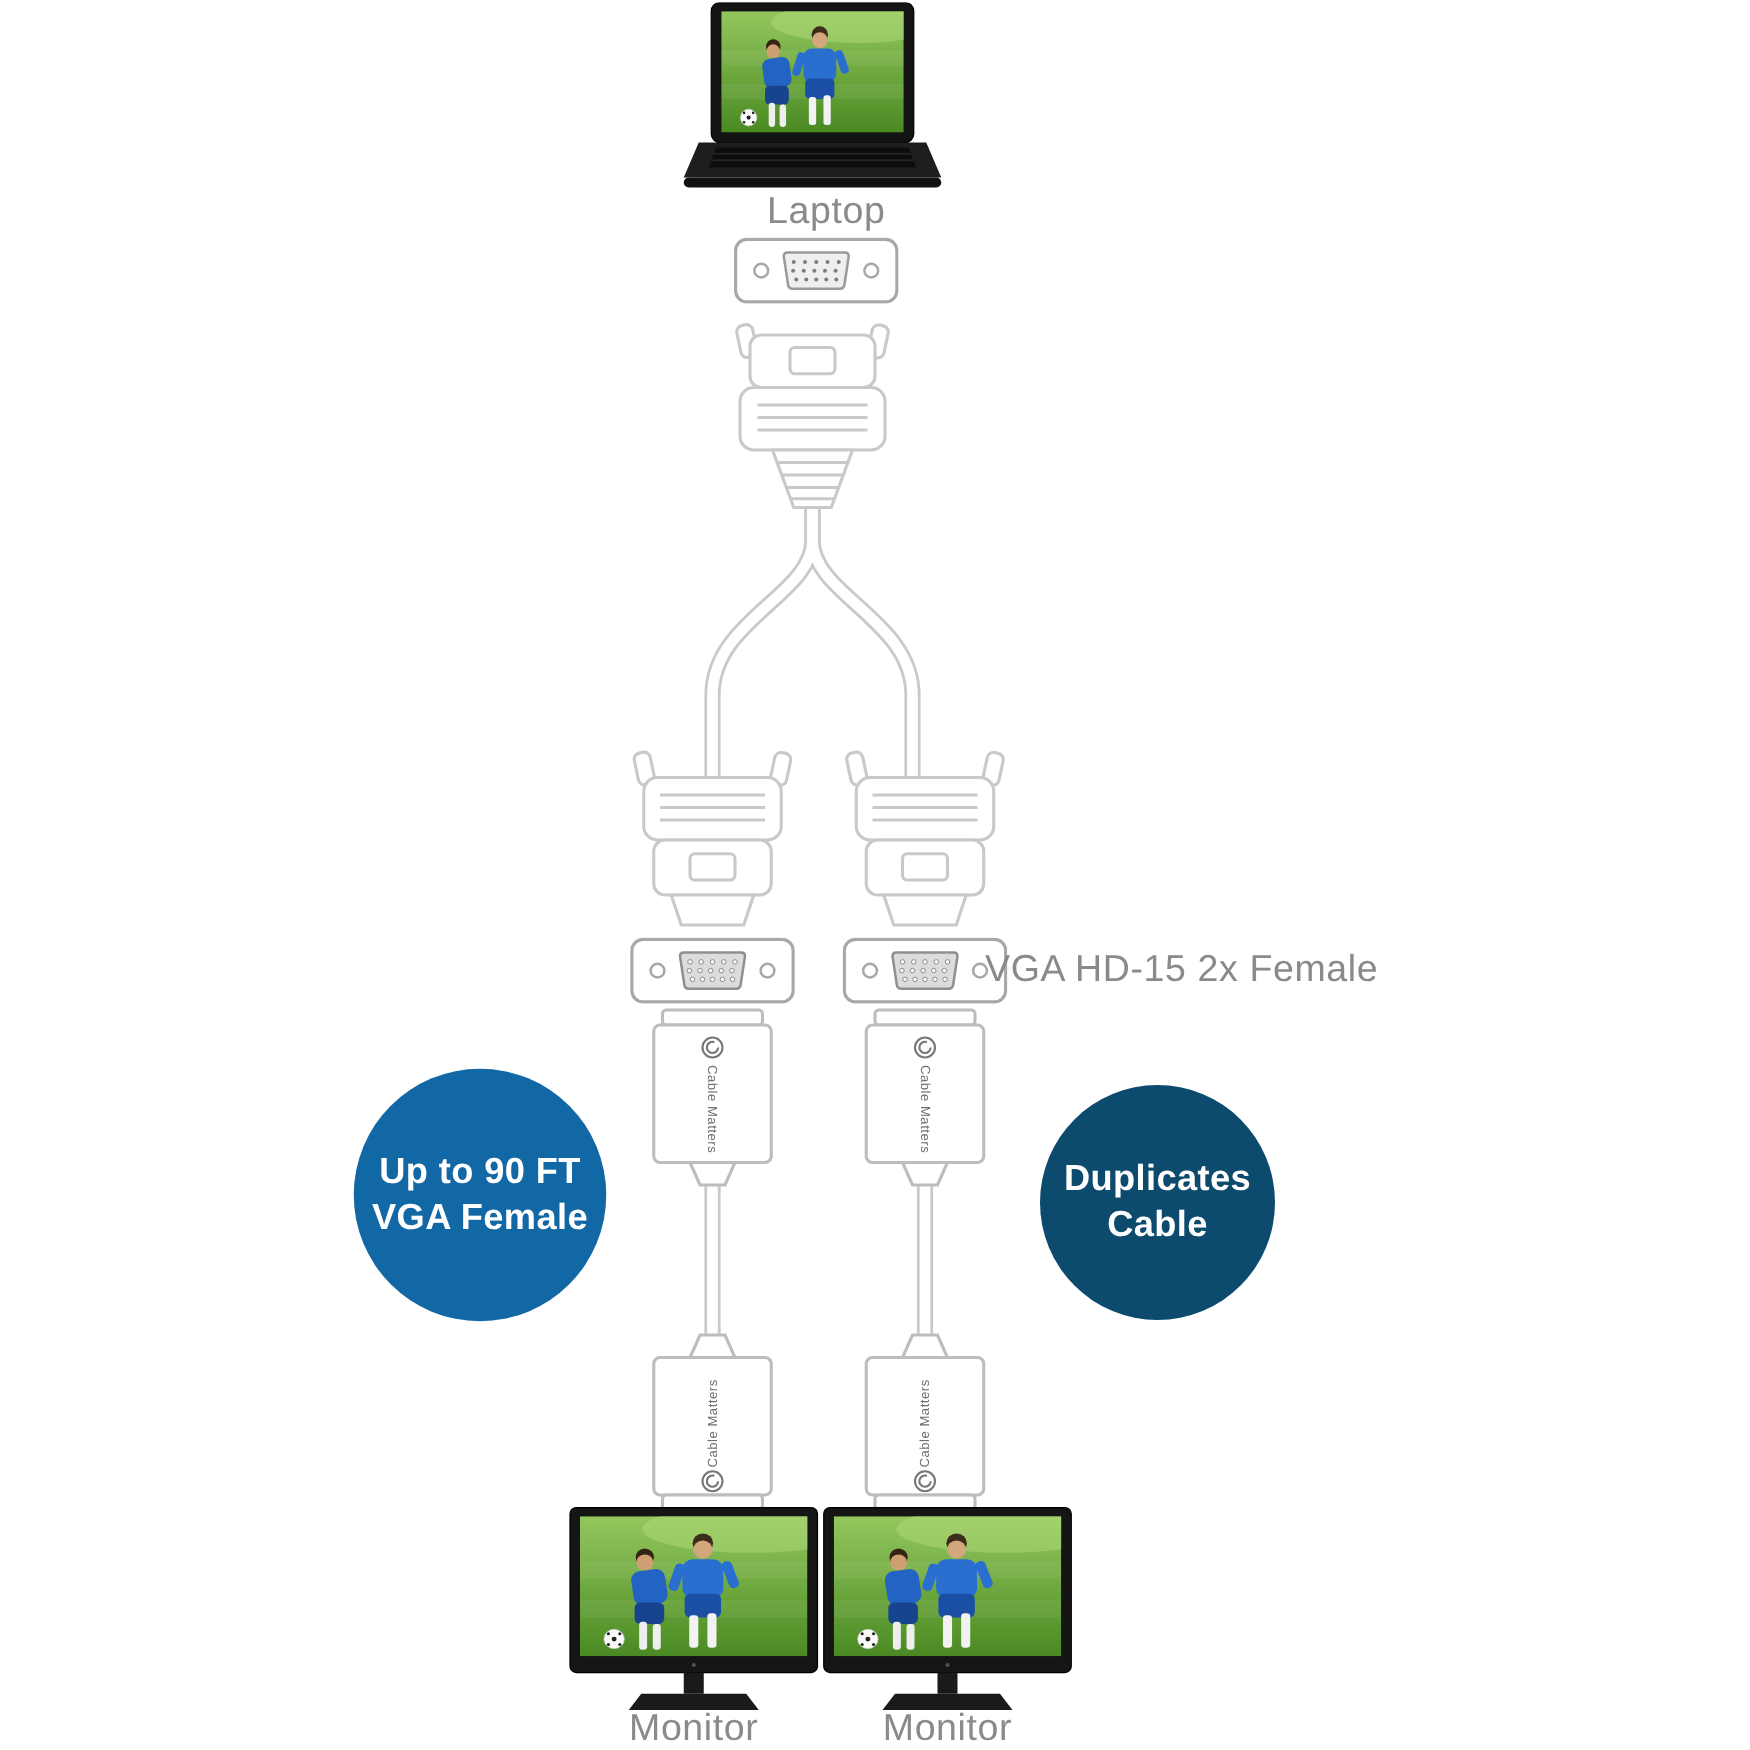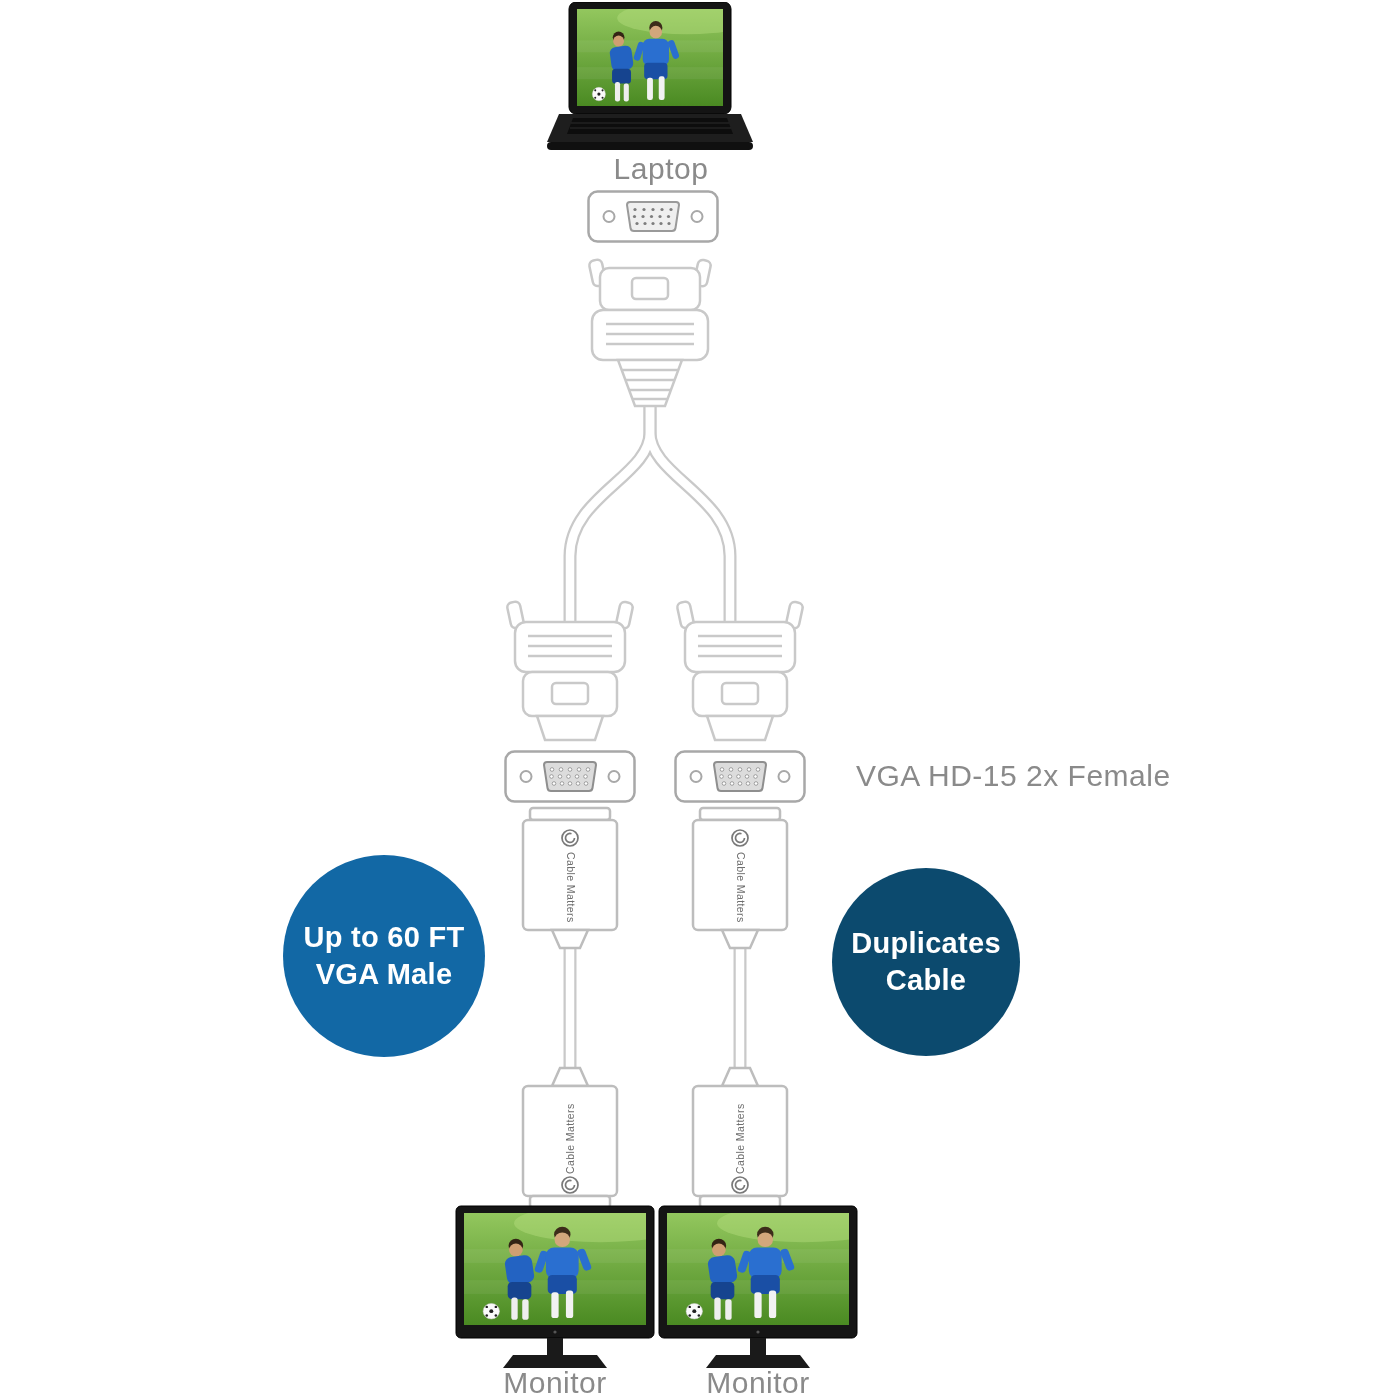--- a/index.html
+++ b/index.html
@@ -211,21 +211,21 @@
   <svg class="abs" style="left:665px;top:600px" width="150" height="145" viewBox="0 0 150 145">
       <use href="#branch-conn"></use>
     </svg>
 
   <svg class="abs" style="left:504px;top:750px" width="132" height="53" viewBox="0 0 132 53">
       <use href="#vga-female"></use>
     </svg>
   <svg class="abs" style="left:674px;top:750px" width="132" height="53" viewBox="0 0 132 53">
       <use href="#vga-female"></use>
     </svg>
-  <div class="label" style="left:856px;top:759px">VGA HD-15 2x Female</div>
+  <div class="label" style="left:788px;top:759px">VGA HD-15 2x Female</div>
 
   <svg class="abs" style="left:557px;top:944px" width="26" height="132" viewBox="0 0 26 132">
     <path d="M13,2 L13,130" stroke="#c9c9c9" stroke-width="13" fill="none"></path>
     <path d="M13,4 L13,128" stroke="#ffffff" stroke-width="8.5" fill="none"></path>
   </svg>
   <svg class="abs" style="left:727px;top:944px" width="26" height="132" viewBox="0 0 26 132">
     <path d="M13,2 L13,130" stroke="#c9c9c9" stroke-width="13" fill="none"></path>
     <path d="M13,4 L13,128" stroke="#ffffff" stroke-width="8.5" fill="none"></path>
   </svg>
 
@@ -236,22 +236,22 @@
       <use href="#molded-upper"></use>
     </svg>
   <svg class="abs" style="left:510px;top:1066px" width="120" height="155" viewBox="0 0 120 155">
       <use href="#molded-lower"></use>
     </svg>
   <svg class="abs" style="left:680px;top:1066px" width="120" height="155" viewBox="0 0 120 155">
       <use href="#molded-lower"></use>
     </svg>
 
   <div id="badge-blue" class="badge">
-    <div class="line">Up to 60 FT</div>
-    <div class="line">VGA Male</div>
+    <div class="line">Up to 90 FT</div>
+    <div class="line">VGA Female</div>
   </div>
   <div id="badge-orange" class="badge">
     <div class="line">Duplicates</div>
     <div class="line">Cable</div>
   </div>
 
   <svg class="abs" style="left:455px;top:1205px" width="200" height="168" viewBox="0 0 200 168">
       <use href="#monitor"></use>
     </svg>
   <svg class="abs" style="left:658px;top:1205px" width="200" height="168" viewBox="0 0 200 168">

